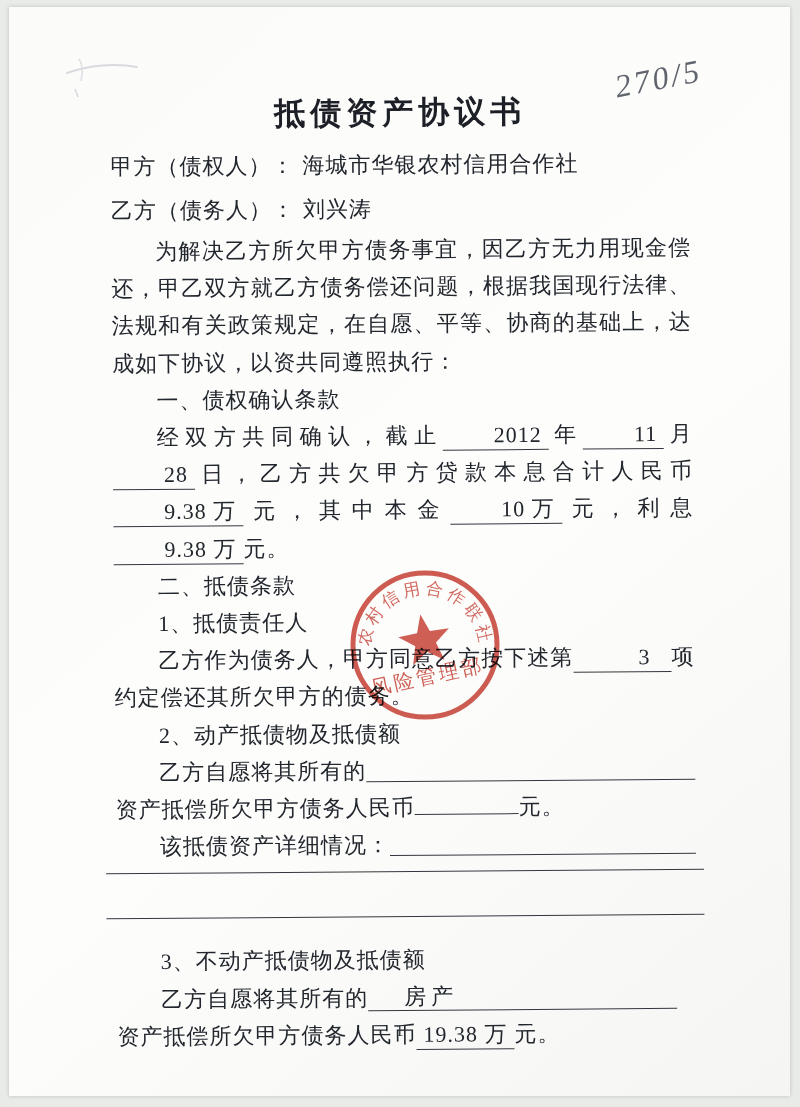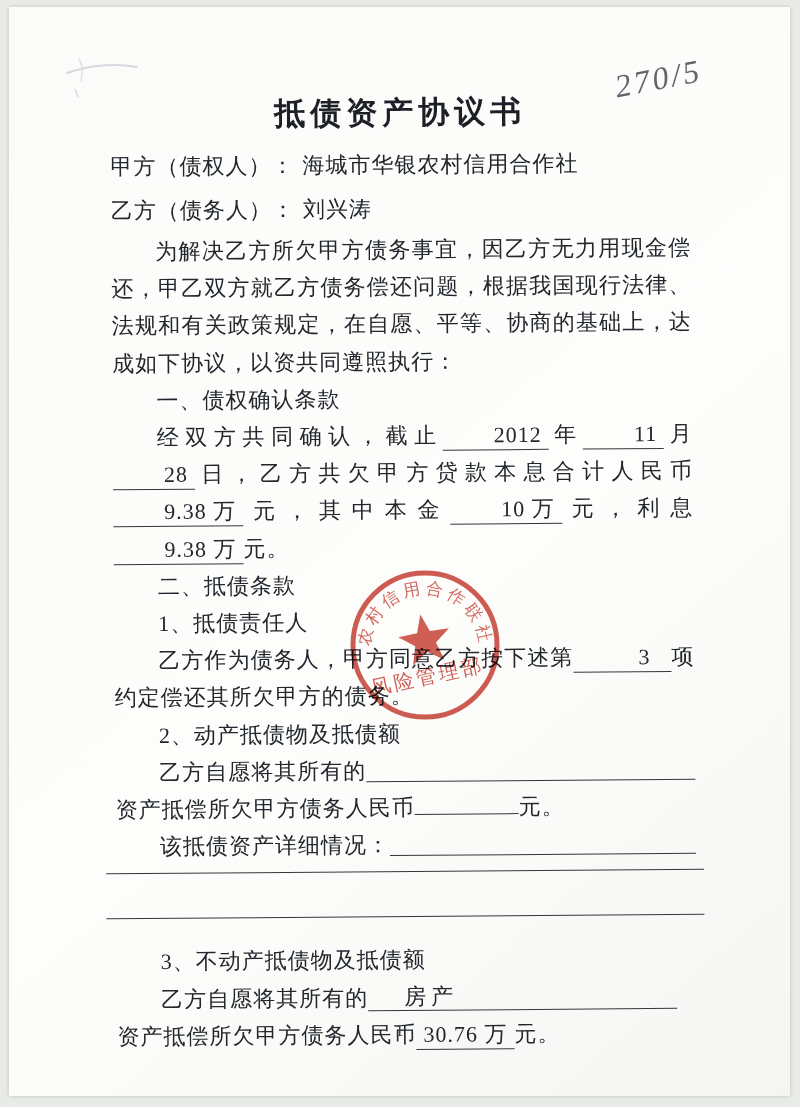--- a/index.html
+++ b/index.html
@@ -100,21 +100,21 @@
           <span class="t">该抵债资产详细情况：</span>
           <span class="blank-rest"></span>
         </div>
         <div data-item="hr1" class="hr-line"></div>
         <div data-item="hr2" class="hr-line"></div>
         <div data-item="item3-heading" class="heading"><span class="t">3、不动产抵债物及抵债额</span></div>
         <div data-item="own-line-2" class="line flex-line indent">
           <span class="t">乙方自愿将其所有的</span>
           <span class="fill-rest">房产</span>
         </div>
-        <div data-item="repay-line-2" class="line"><span class="t">资产抵偿所欠甲方债务人民币</span><span class="fill">30.76 万</span><span class="t">元。</span></div>
+        <div data-item="repay-line-2" class="line"><span class="t">资产抵偿所欠甲方债务人民币</span><span class="fill">19.38 万</span><span class="t">元。</span></div>
       </div>
   </div>
 
   <svg class="stamp" viewBox="0 0 172 172">
     <circle cx="86" cy="86" r="72" fill="none" stroke="#c63b2f" stroke-width="5" opacity="0.92"></circle>
     <polygon points="0,-27 6.5,-8.9 25.7,-8.3 10.5,3.4 15.9,21.8 0,11 -15.9,21.8 -10.5,3.4 -25.7,-8.3 -6.5,-8.9" transform="translate(86,82) rotate(-10)" fill="#c63b2f" opacity="0.9"></polygon>
     <defs>
       <path id="stamp-arc" d="M 31,90 A 55 55 0 0 1 141,90" fill="none"></path>
     </defs>
     <text font-size="17" fill="#c63b2f" opacity="0.85" style="letter-spacing:4px;font-family:'Liberation Serif','DejaVu Serif',serif">

